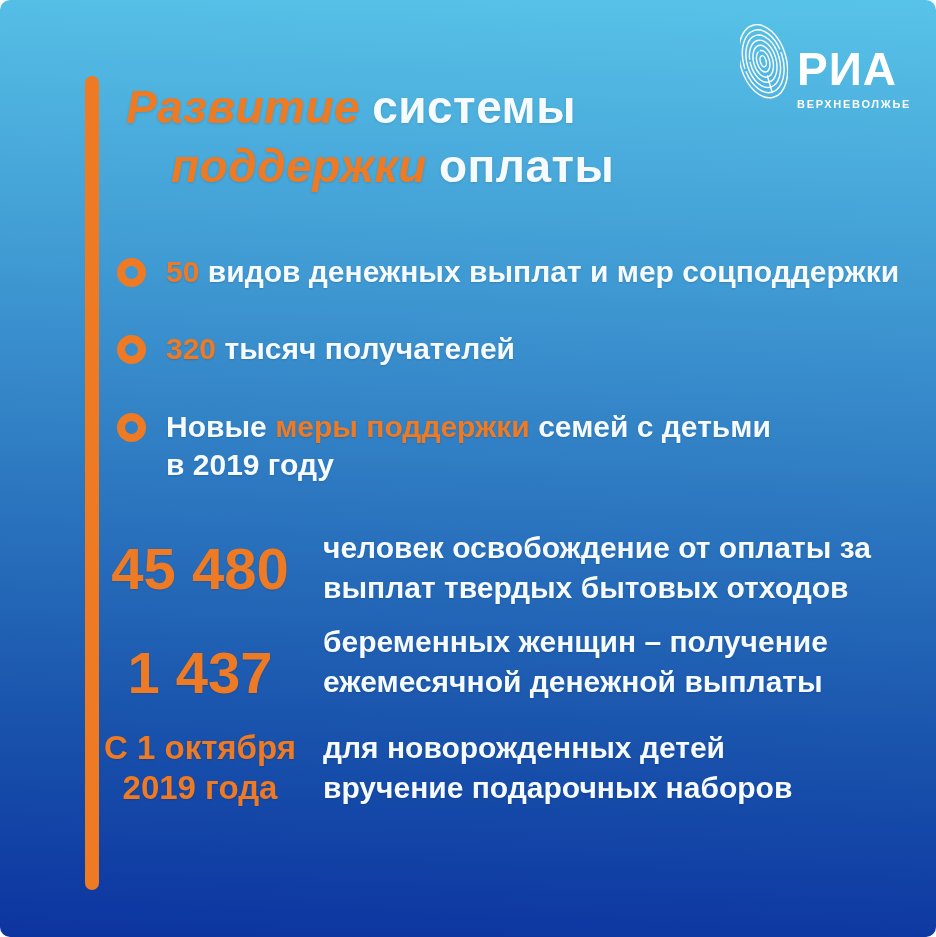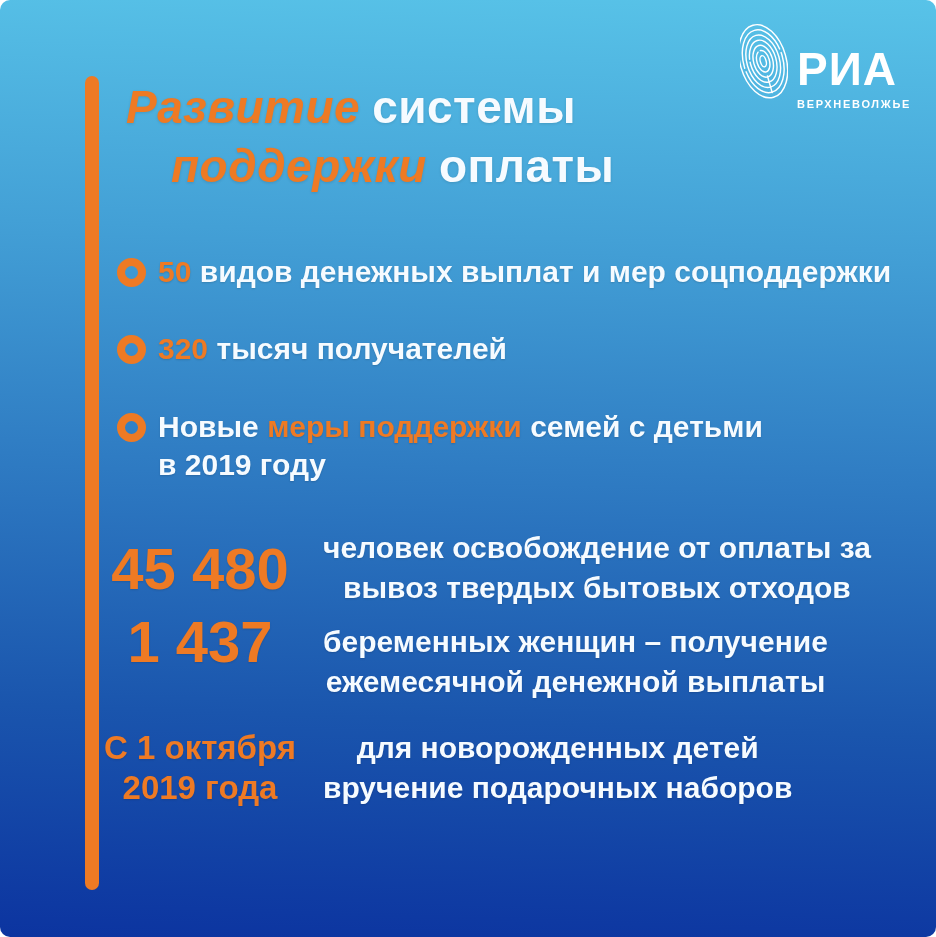--- a/index.html
+++ b/index.html
@@ -67,21 +67,21 @@
     text-shadow: 0 1px 3px rgba(0,0,0,0.12);
   }
   .title .accent { margin-right: 0.26em; font-style: italic; }
   .title .accent2 { margin-right: 0.26em; margin-left: 45px; }
 
   
   .bullet {
     position: absolute;
     left: 117px;
     display: flex;
-    gap: 12px;
+    gap: 20px;
     font-size: 30px;
     line-height: 38px;
     text-shadow: 0 1px 2px rgba(0,0,0,0.15);
   }
   .bullet-ring {
     flex: 0 0 auto;
     width: 13px; height: 13px;
     border: 8px solid #ee7a24;
     border-radius: 50%;
     margin-top: 5px;
@@ -104,21 +104,20 @@
     font-size: 33px;
     line-height: 40px;
   }
   .stat-desc {
     position: absolute;
     left: 323px;
     color: #f6fbff;
     font-size: 30px;
     line-height: 40px;
     text-shadow: 0 1px 2px rgba(0,0,0,0.15);
-    text-align: center;
   }
 </style>
 </head>
 <body>
 
 <div class="card">
 
   <div class="v-bar"></div>
 
   <div class="logo">
@@ -169,24 +168,24 @@
       <div>
         <span class="white sep">Новые</span><span class="accent sep">меры поддержки</span><span class="white">семей с детьми</span>
       </div>
       <div class="white">в 2019 году</div>
     </div>
   </div>
 
   <div class="stat-num" style="top: 540px;">45 480</div>
   <div class="stat-desc" style="top: 528px;">
     <div>человек освобождение от оплаты за</div>
-    <div>вывоз твердых бытовых отходов</div>
+    <div>выплат твердых бытовых отходов</div>
   </div>
 
-  <div class="stat-num" style="top: 613px;">1 437</div>
+  <div class="stat-num" style="top: 644px;">1 437</div>
   <div class="stat-desc" style="top: 622px;">
     <div>беременных женщин – получение</div>
     <div>ежемесячной денежной выплаты</div>
   </div>
 
   <div class="stat-num small" style="top: 728px;">
     <div>С 1 октября</div>
     <div>2019 года</div>
   </div>
   <div class="stat-desc" style="top: 728px;">

